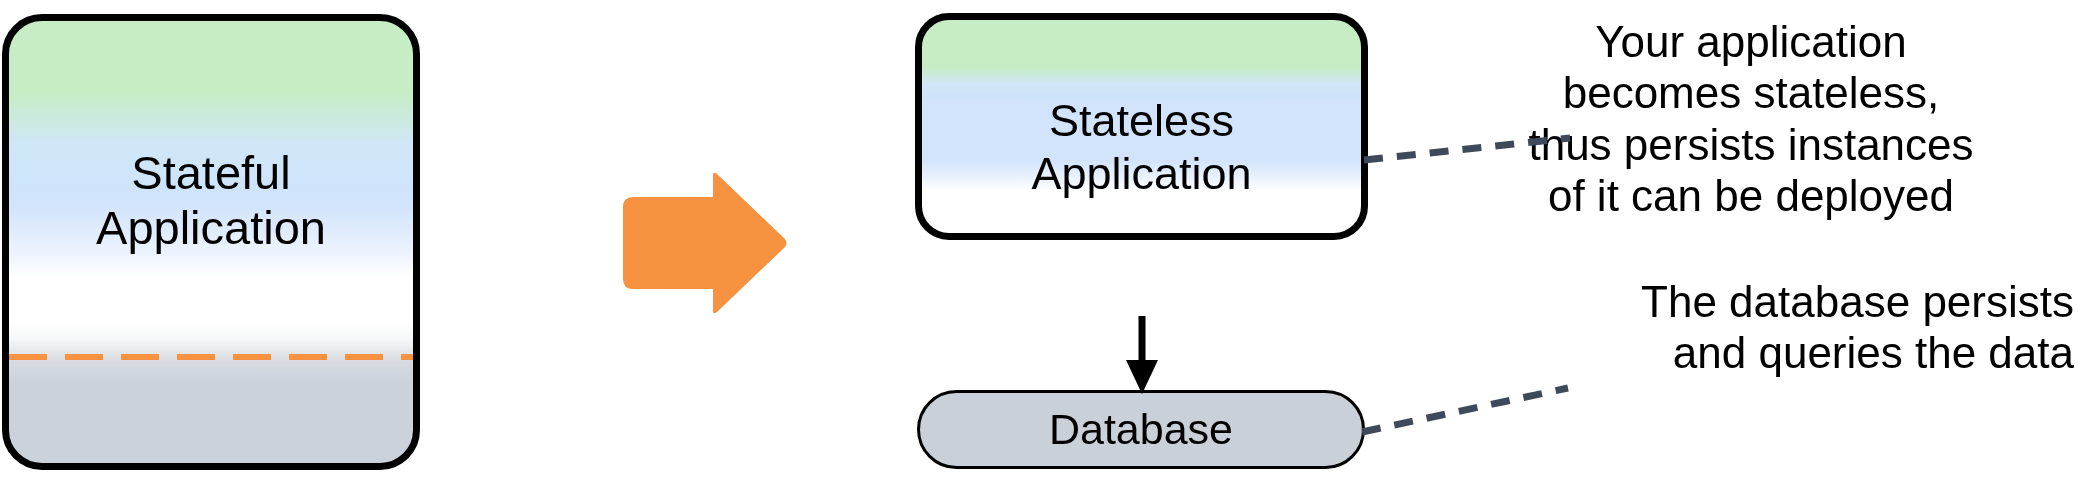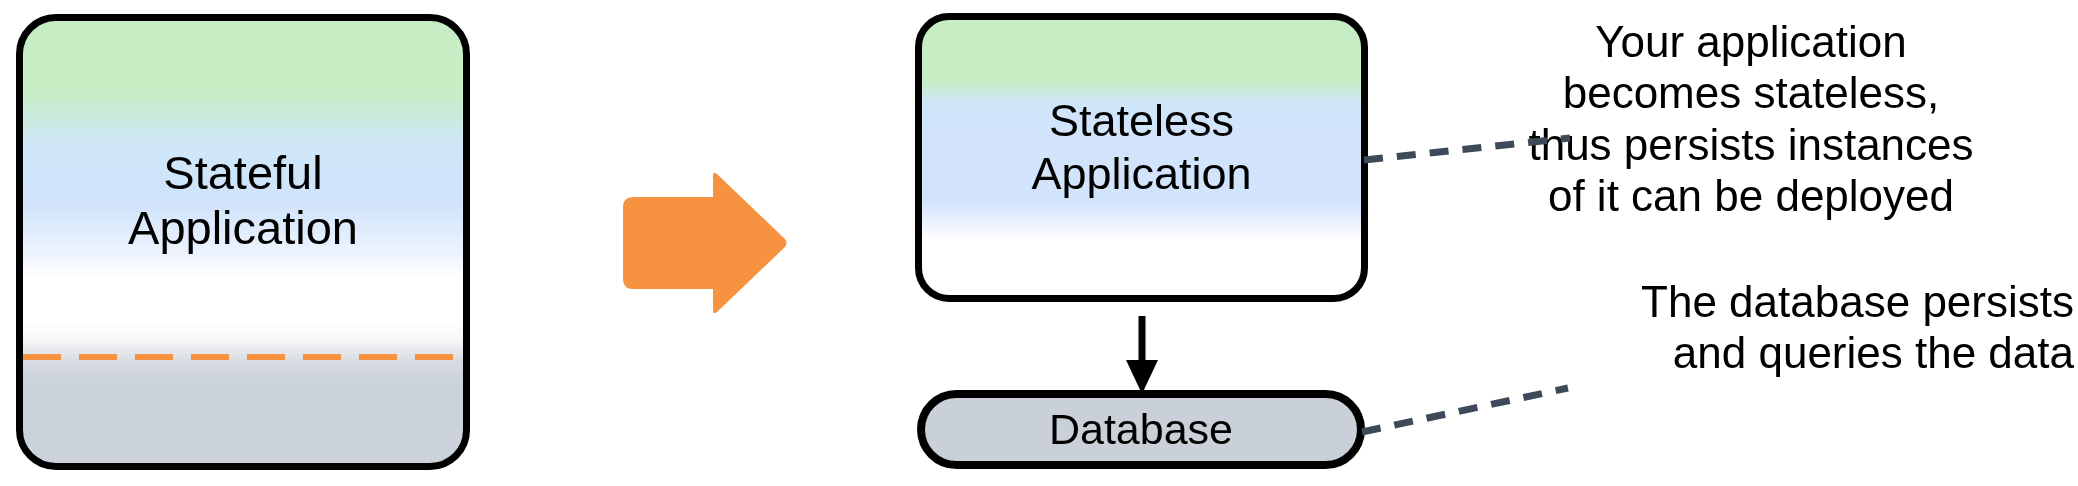--- a/index.html
+++ b/index.html
@@ -31,23 +31,23 @@
     font-weight: 400;
     line-height: 1.18;
     white-space: pre-line;
     pointer-events: none;
     z-index: 5;
   }
 
   
   #stateful-box {
     position: absolute;
-    left: 16px;
+    left: 2px;
     top: 14px;
-    width: 454px;
+    width: 418px;
     height: 456px;
     box-sizing: border-box;
     border: 7px solid #000000;
     border-radius: 40px;
     background: linear-gradient(to bottom,
         #c6edc4 0%,
         #c6edc4 16%,
         #cfe7f8 28%,
         #cfe4fb 38%,
         #d2e4fb 42%,
@@ -85,21 +85,21 @@
     height: 140px;
     z-index: 3;
   }
 
   
   #stateless-box {
     position: absolute;
     left: 915px;
     top: 13px;
     width: 453px;
-    height: 289px;
+    height: 227px;
     box-sizing: border-box;
     border: 7px solid #000000;
     border-radius: 34px;
     background: linear-gradient(to bottom,
         #c6edc4 0%,
         #c6edc4 22%,
         #cfe7f8 30%,
         #cfe4fb 36%,
         #d2e4fb 40%,
         #d2e4fb 66%,
@@ -124,21 +124,21 @@
   }
 
   
   #database-box {
     position: absolute;
     left: 917px;
     top: 390px;
     width: 448px;
     height: 79px;
     box-sizing: border-box;
-    border: 8px solid #000000;
+    border: 3px solid #000000;
     border-radius: 40px;
     background: #c9d0d8;
     display: flex;
     align-items: center;
     justify-content: center;
   }
   #database-box .box-label {
     position: static;
     font-size: 43px;
     top: auto;

